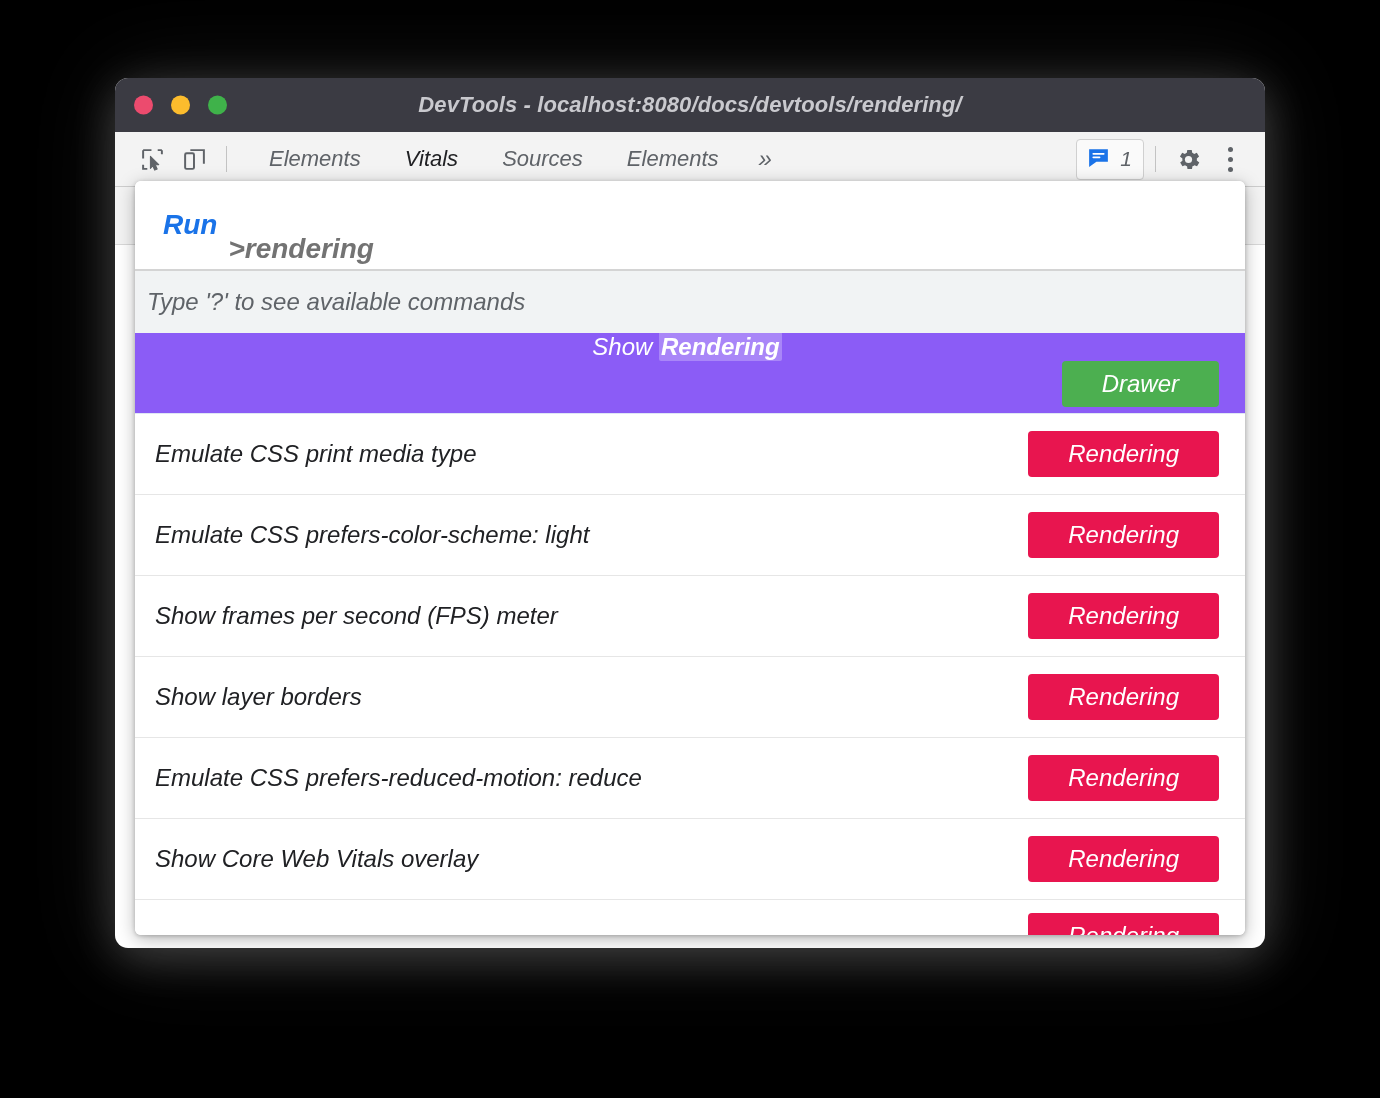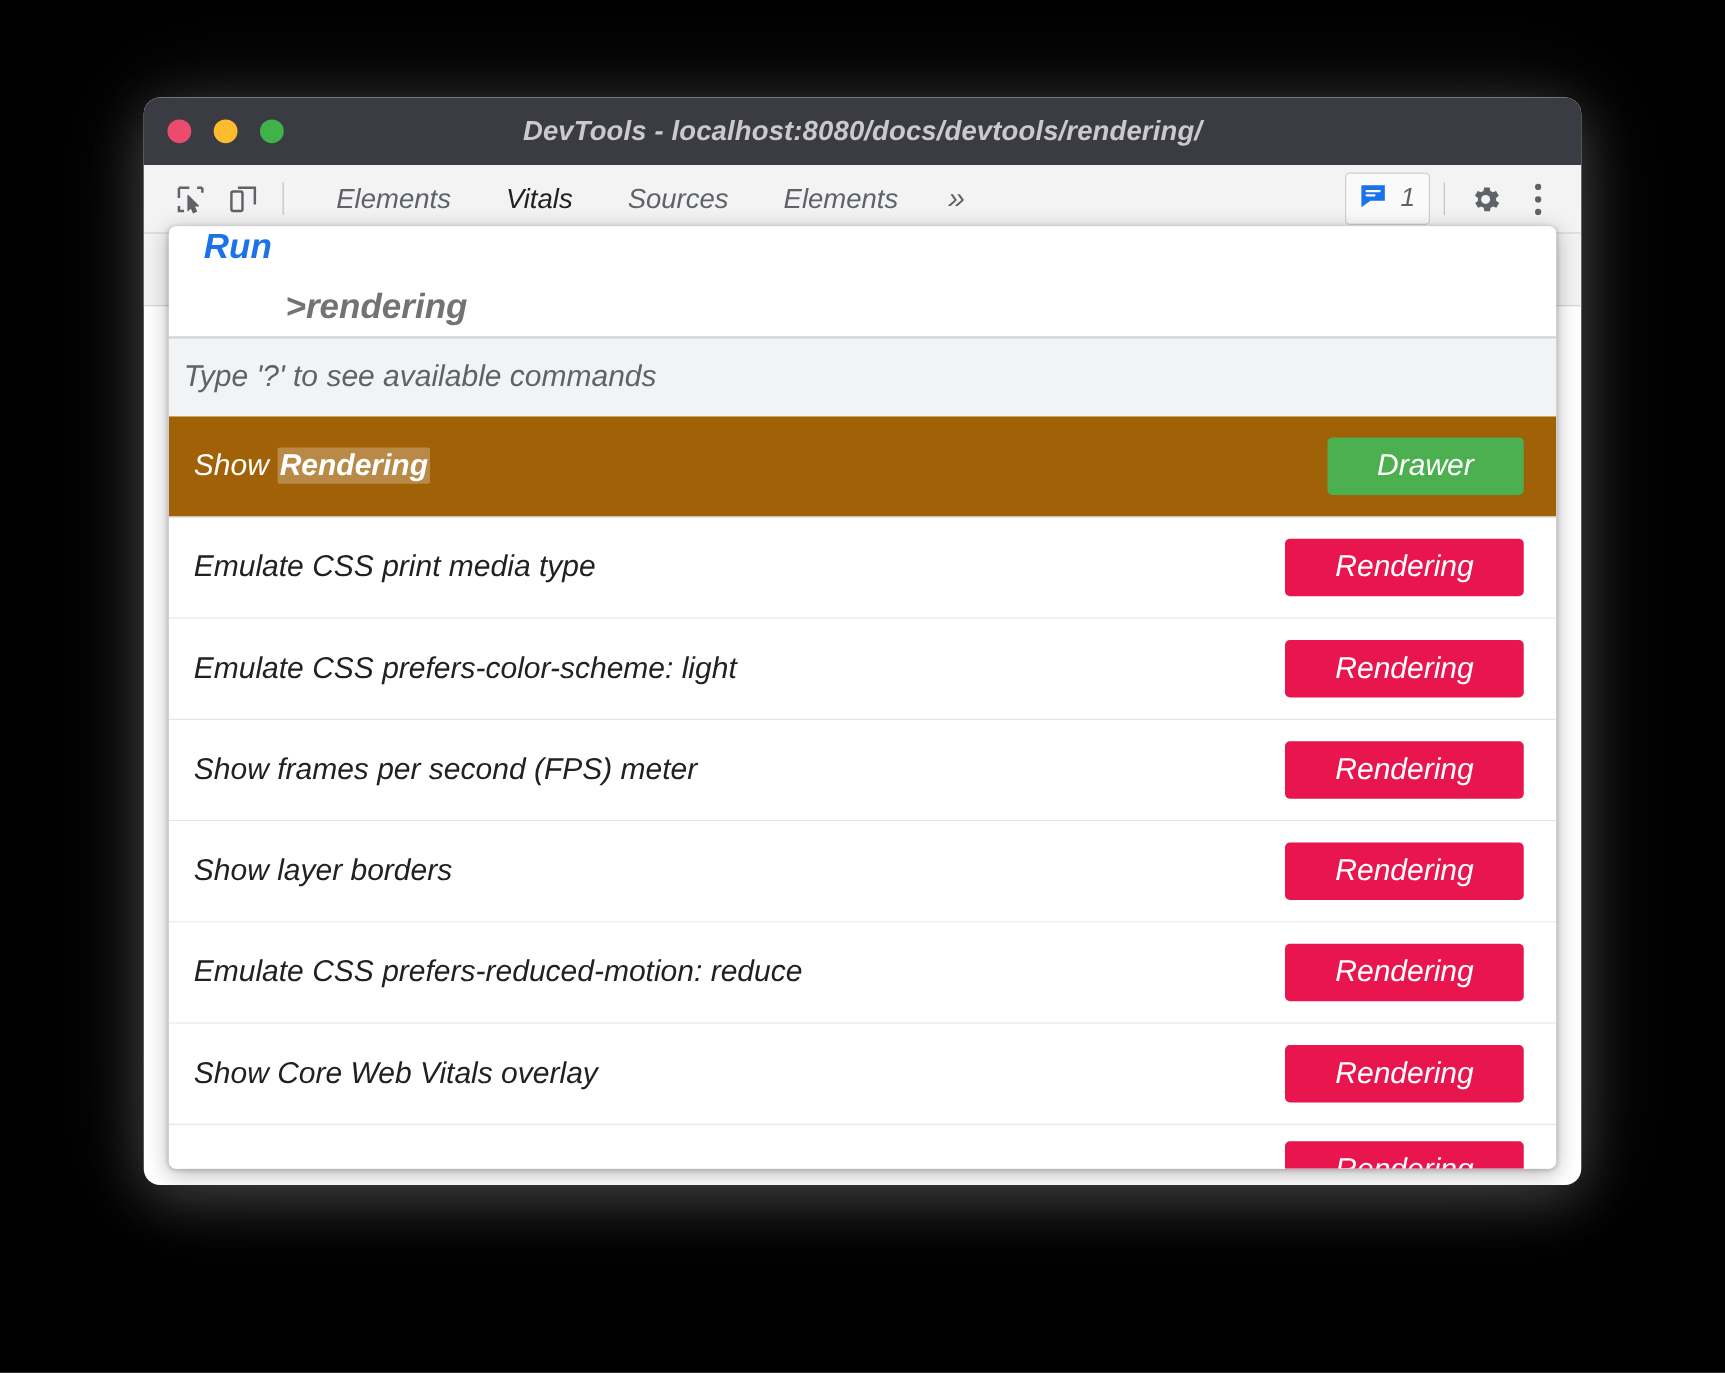--- a/index.html
+++ b/index.html
@@ -135,20 +135,21 @@
     border-radius: 6px;
     box-shadow: 0 4px 18px rgba(0,0,0,0.28), 0 1px 4px rgba(0,0,0,0.22);
     overflow: hidden;
     display: flex;
     flex-direction: column;
   }
 
   #query-row {
     height: 90px;
     display: flex;
+    align-items: center;
     padding: 0 28px;
     background: #ffffff;
     border-bottom: 2px solid #d4d4d4;
     flex: 0 0 auto;
   }
   #query-prefix {
     font-size: 28px;
     font-weight: bold;
     color: #1a73e8;
     margin-right: 11px;
@@ -176,22 +177,23 @@
 
   .result-row {
     height: 81px;
     display: flex;
     align-items: center;
     padding: 0 26px 0 20px;
     border-bottom: 1px solid #e6e6e6;
     background: #ffffff;
   }
   .result-row.selected {
-    background: #a16207;
+    background: #8b5cf6;
     border-bottom-color: #dfe6f5;
+    flex-direction: column;
   }
   .result-label {
     font-size: 24px;
     color: #202124;
     white-space: nowrap;
   }
   .result-row.selected .result-label { color: #ffffff; }
   .result-label .hl {
     font-weight: bold;
     background: rgba(255,255,255,0.26);

